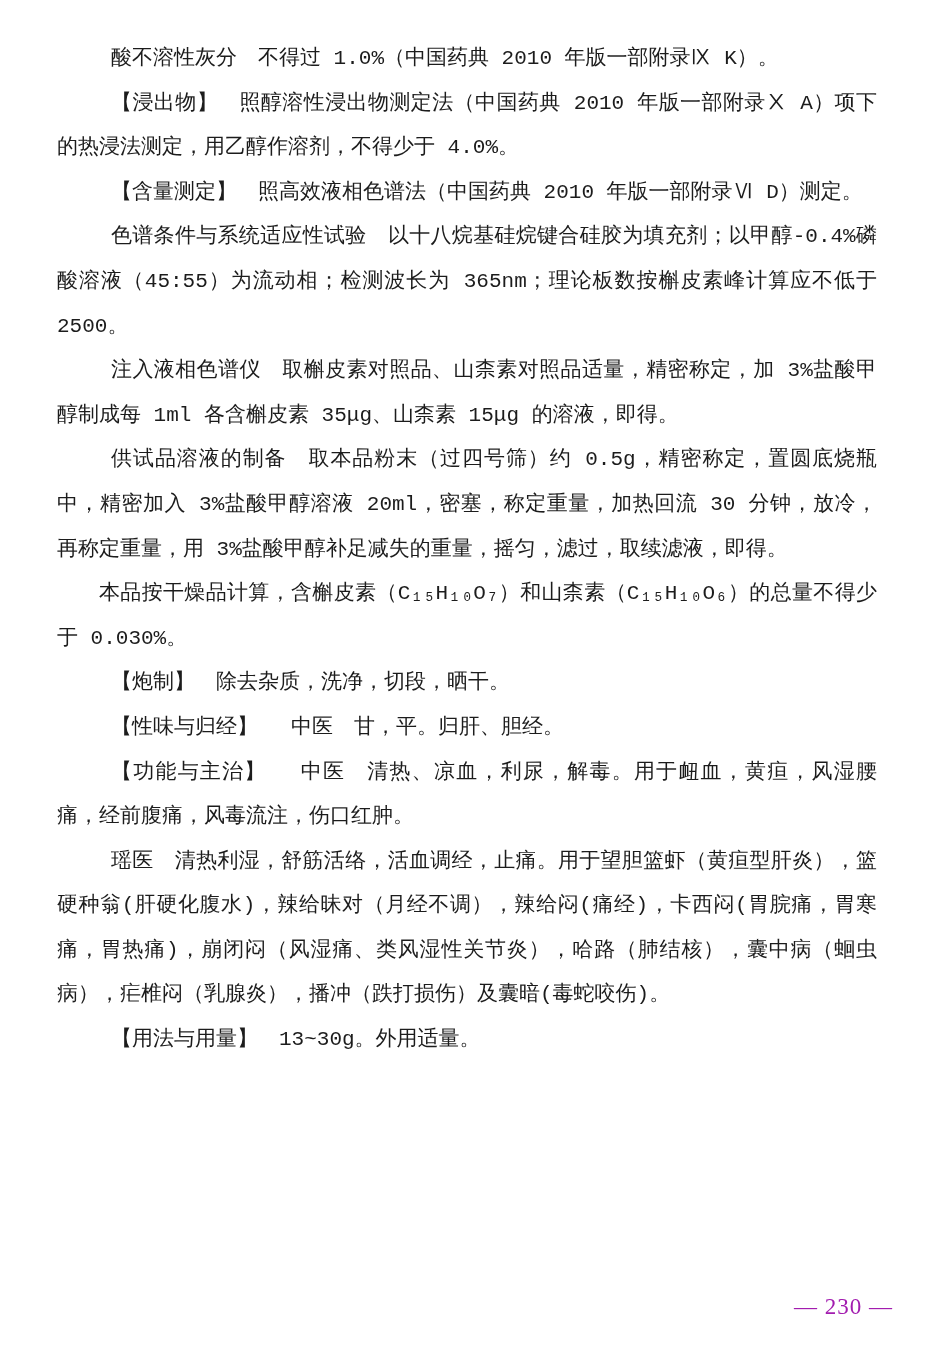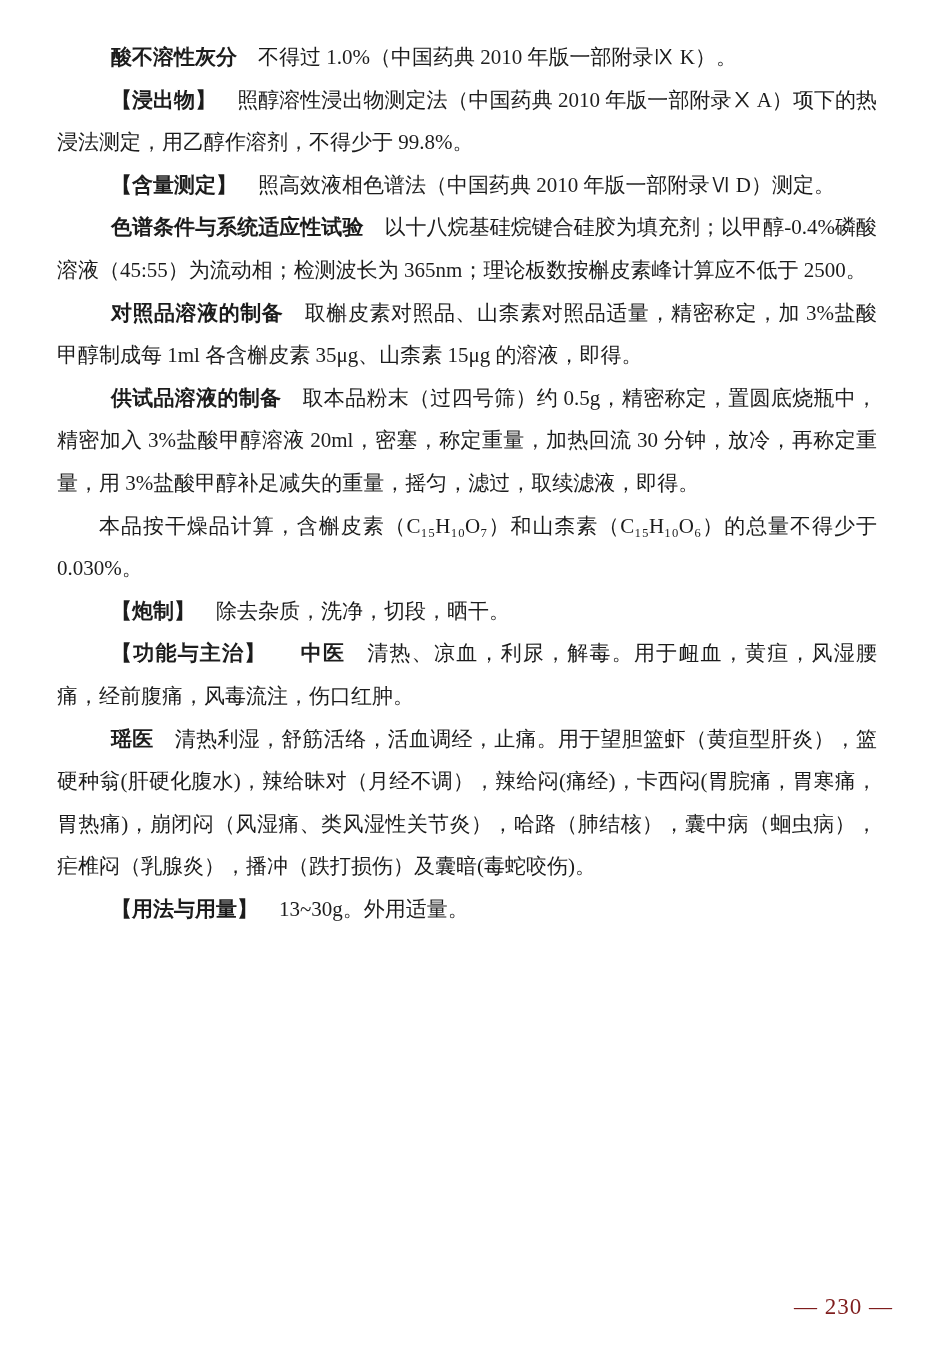--- a/index.html
+++ b/index.html
@@ -18,47 +18,48 @@
     font-family: "Liberation Serif", "DejaVu Serif", serif;
     font-size: 21px;
     line-height: 42.6px;
     color: #1c1c1c;
     text-align: justify;
   }
   .doc p {
     margin: 0;
     text-indent: 2em;
   }
-  .run { font-family: Liberation Serif, serif; }
+  .run { font-family: Liberation Mono, monospace; }
   .b {
     font-family: "Liberation Sans", "DejaVu Sans", sans-serif;
-    font-weight: 700;
+    font-weight: 400;
     padding-left: 12px;
   }
   .footer {
     position: absolute;
     top: 1294px;
     right: 34px;
     font-family: "Liberation Serif", "DejaVu Serif", serif;
     font-size: 23px;
-    color: #7f1d1d;
+    color: #a21caf;
     letter-spacing: 1px;
     white-space: nowrap;
   }
 </style>
 </head>
 <body>
 
 <main class="doc">
     <p><span class="run b">酸不溶性灰分</span><span class="run">　不得过 1.0%（中国药典 2010 年版一部附录Ⅸ K）。</span></p>
-    <p><span class="run b">【浸出物】</span><span class="run">　照醇溶性浸出物测定法（中国药典 2010 年版一部附录Ⅹ A）项下的热浸法测定，用乙醇作溶剂，不得少于 99.8%。</span></p>
+    <p><span class="run b">【浸出物】</span><span class="run">　照醇溶性浸出物测定法（中国药典 2010 年版一部附录Ⅹ A）项下的热浸法测定，用乙醇作溶剂，不得少于 4.0%。</span></p>
     <p><span class="run b">【含量测定】</span><span class="run">　照高效液相色谱法（中国药典 2010 年版一部附录Ⅵ D）测定。</span></p>
     <p><span class="run b">色谱条件与系统适应性试验</span><span class="run">　以十八烷基硅烷键合硅胶为填充剂；以甲醇-0.4%磷酸溶液（45:55）为流动相；检测波长为 365nm；理论板数按槲皮素峰计算应不低于 2500。</span></p>
-    <p><span class="run b">对照品溶液的制备</span><span class="run">　取槲皮素对照品、山柰素对照品适量，精密称定，加 3%盐酸甲醇制成每 1ml 各含槲皮素 35μg、山柰素 15μg 的溶液，即得。</span></p>
+    <p><span class="run b">注入液相色谱仪</span><span class="run">　取槲皮素对照品、山柰素对照品适量，精密称定，加 3%盐酸甲醇制成每 1ml 各含槲皮素 35μg、山柰素 15μg 的溶液，即得。</span></p>
     <p><span class="run b">供试品溶液的制备</span><span class="run">　取本品粉末（过四号筛）约 0.5g，精密称定，置圆底烧瓶中，精密加入 3%盐酸甲醇溶液 20ml，密塞，称定重量，加热回流 30 分钟，放冷，再称定重量，用 3%盐酸甲醇补足减失的重量，摇匀，滤过，取续滤液，即得。</span></p>
     <p><span class="run">本品按干燥品计算，含槲皮素（C₁₅H₁₀O₇）和山柰素（C₁₅H₁₀O₆）的总量不得少于 0.030%。</span></p>
     <p><span class="run b">【炮制】</span><span class="run">　除去杂质，洗净，切段，晒干。</span></p>
+    <p><span class="run b">【性味与归经】</span><span class="run b">　中医</span><span class="run">　甘，平。归肝、胆经。</span></p>
     <p><span class="run b">【功能与主治】</span><span class="run b">　中医</span><span class="run">　清热、凉血，利尿，解毒。用于衄血，黄疸，风湿腰痛，经前腹痛，风毒流注，伤口红肿。</span></p>
     <p><span class="run b">瑶医</span><span class="run">　清热利湿，舒筋活络，活血调经，止痛。用于望胆篮虾（黄疸型肝炎），篮硬种翁(肝硬化腹水)，辣给昧对（月经不调），辣给闷(痛经)，卡西闷(胃脘痛，胃寒痛，胃热痛)，崩闭闷（风湿痛、类风湿性关节炎），哈路（肺结核），囊中病（蛔虫病），疟椎闷（乳腺炎），播冲（跌打损伤）及囊暗(毒蛇咬伤)。</span></p>
     <p><span class="run b">【用法与用量】</span><span class="run">　13~30g。外用适量。</span></p>
   </main>
 
 <div class="footer">— 230 —</div>
 
 </body></html>

